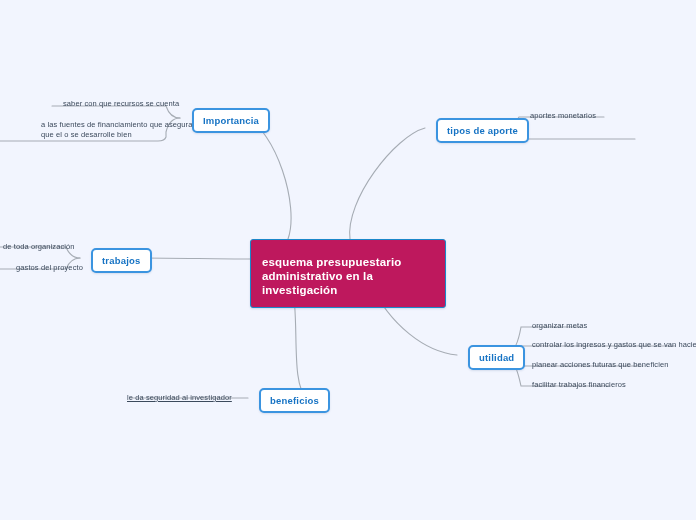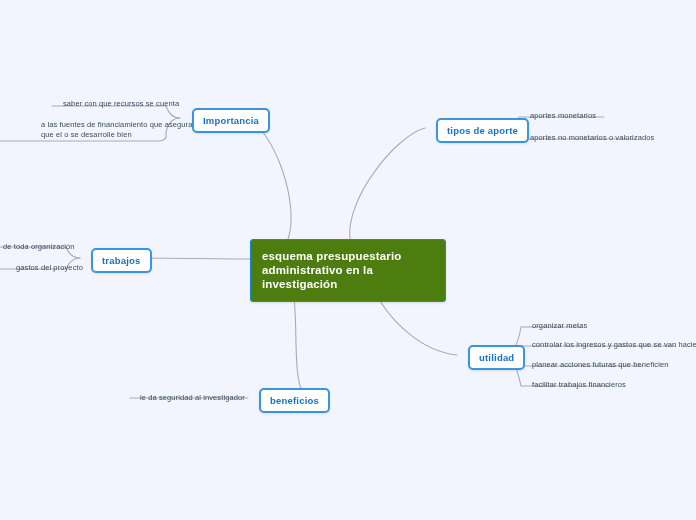--- a/index.html
+++ b/index.html
@@ -28,24 +28,24 @@
     pointer-events: none;
   }
 
   
   .central-node {
     position: absolute;
     left: 250px;
     top: 239px;
     width: 196px;
     box-sizing: border-box;
-    background: #4d7c0f;
+    background: #be185d;
     border: 1px solid #1b87c9;
     border-radius: 3px;
-    padding: 9px 11px 10px 11px;
+    padding: 15px 11px 10px 11px;
     color: #ffffff;
     font-size: 11.5px;
     font-weight: bold;
     line-height: 14px;
     letter-spacing: 0.15px;
     box-shadow: 0 1px 2px rgba(60,90,140,0.18);
     z-index: 6;
   }
 
   
@@ -127,25 +127,24 @@
   <div class="branch-node" style="left:457px; top:345px;">utilidad</div>
 
   <div class="leaf-node" style="left:60px; top:98px;">saber con que recursos se cuenta</div>
 
   <div class="leaf-node multiline" style="left:-1px; top:119px; width:160px;padding-left:42px;">a las fuentes de financiamiento  que aseguran que el o se desarrolle bien</div>
 
   <div class="leaf-node" style="left:0px; top:241px;">de toda organización</div>
 
   <div class="leaf-node" style="left:0px; top:262px;padding-left:16px;">gastos del proyecto</div>
 
-  <div class="leaf-node" style="left:137px; top:392px;">le da seguridad al investigador</div>
+  <div class="leaf-node" style="left:124px; top:392px;text-decoration:underline;">le da seguridad al investigador</div>
 
   <div class="leaf-node" style="left:527px; top:110px;">aportes monetarios</div>
 
-  <div class="leaf-node" style="left:527px; top:132px;">aportes no monetarios o valorizados</div>
 
   <div class="leaf-node" style="left:529px; top:320px;">organizar metas</div>
 
   <div class="leaf-node" style="left:529px; top:339px;">controlar los ingresos y gastos que se van haciendo</div>
 
   <div class="leaf-node" style="left:529px; top:359px;">planear acciones futuras que beneficien</div>
 
   <div class="leaf-node" style="left:529px; top:379px;text-align:right;">facilitar trabajos financieros</div>
 
 </div>

